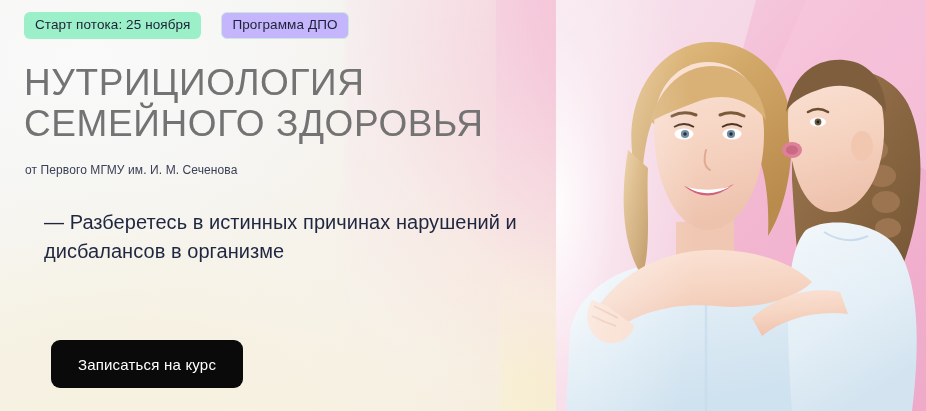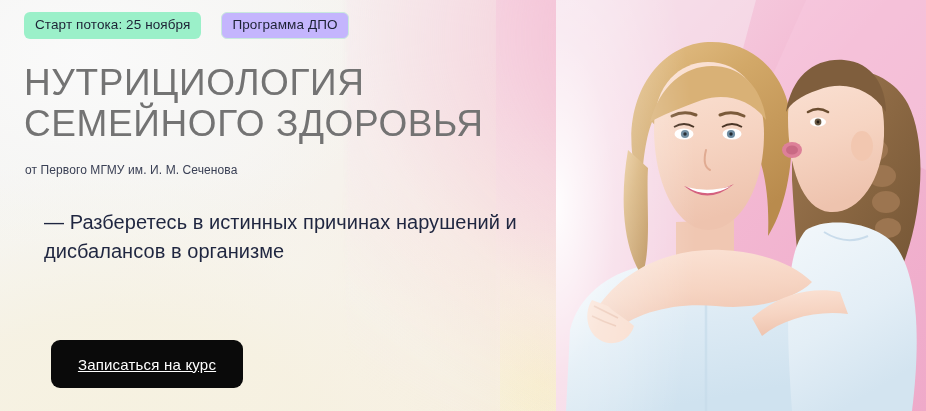--- a/index.html
+++ b/index.html
@@ -187,21 +187,20 @@
     color: #ffffff;
     border: none;
     border-radius: 9px;
     font-family: "Liberation Sans", sans-serif;
     font-size: 15px;
     letter-spacing: 0.2px;
     cursor: pointer;
     display: flex;
     align-items: center;
     justify-content: center;
-    text-decoration: underline;
   }
 </style>
 </head>
 <body>
 
 <div id="banner">
 
   <div class="bg-base"></div>
   <div class="bg-soft-white"></div>
   <div class="bg-cream-bl"></div>

